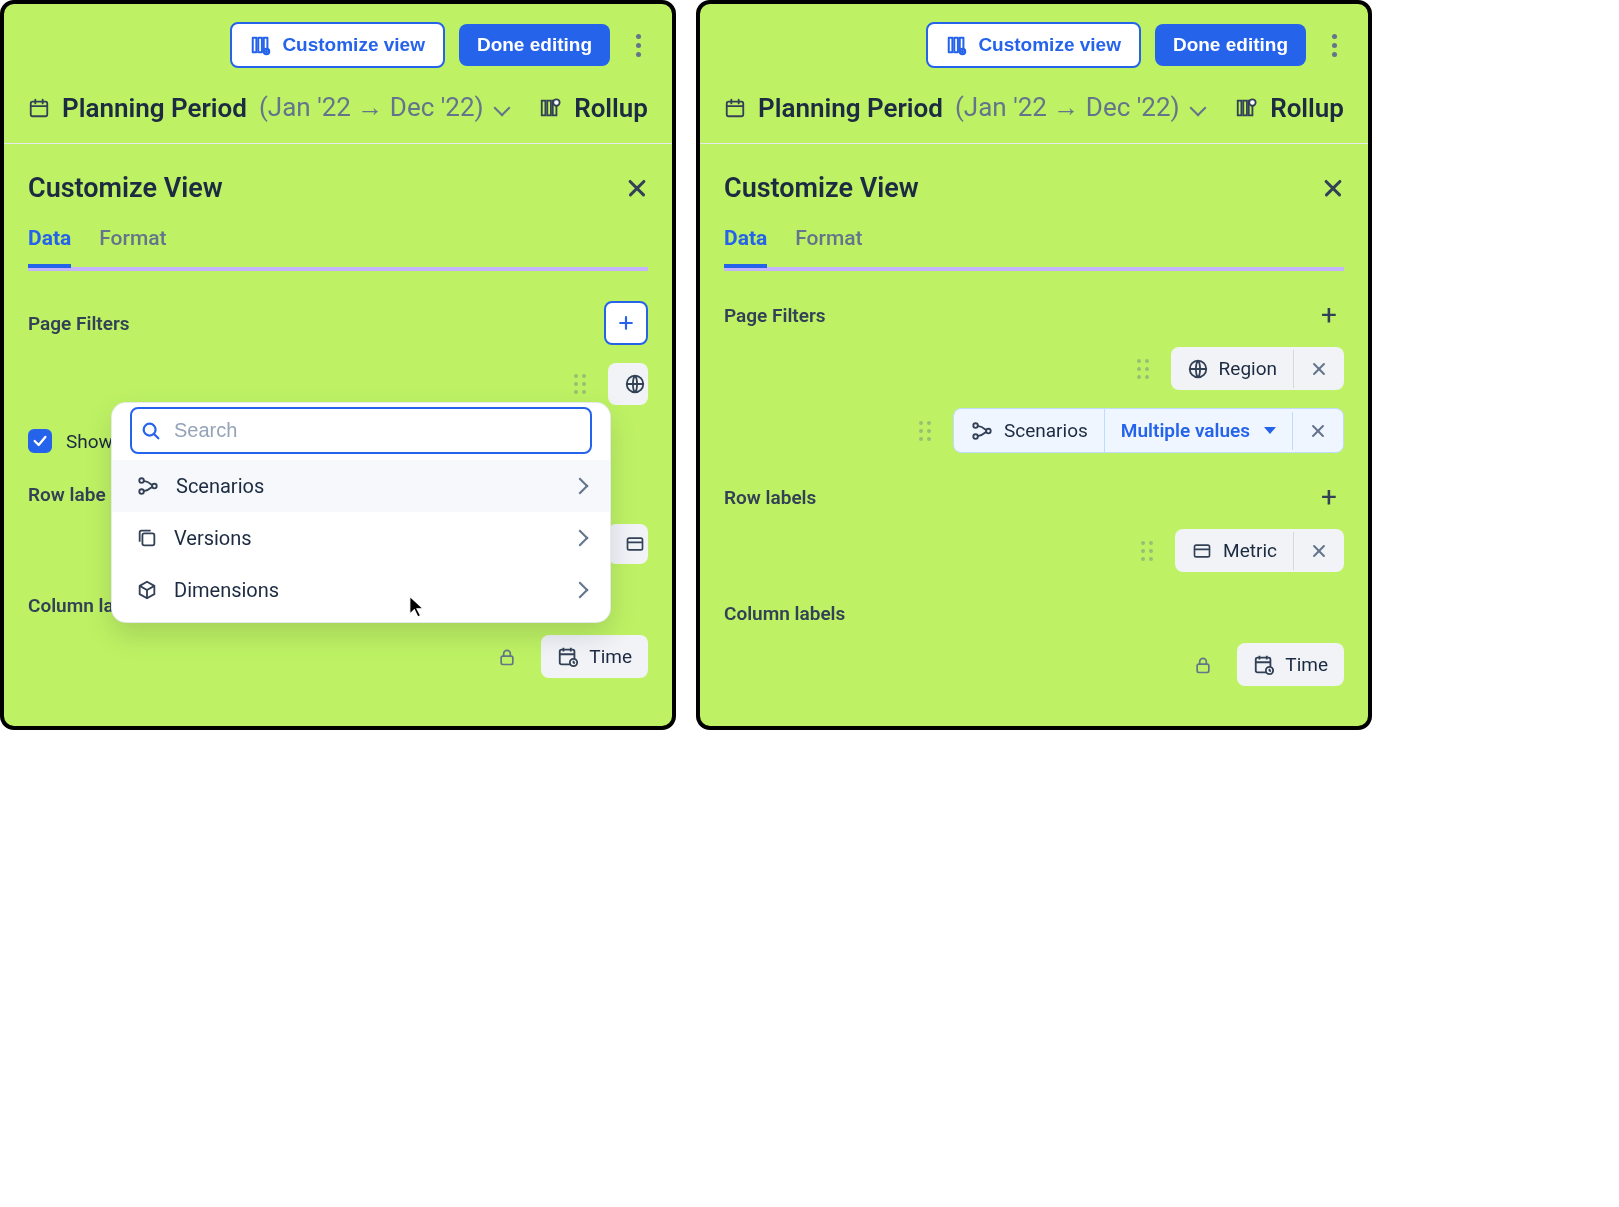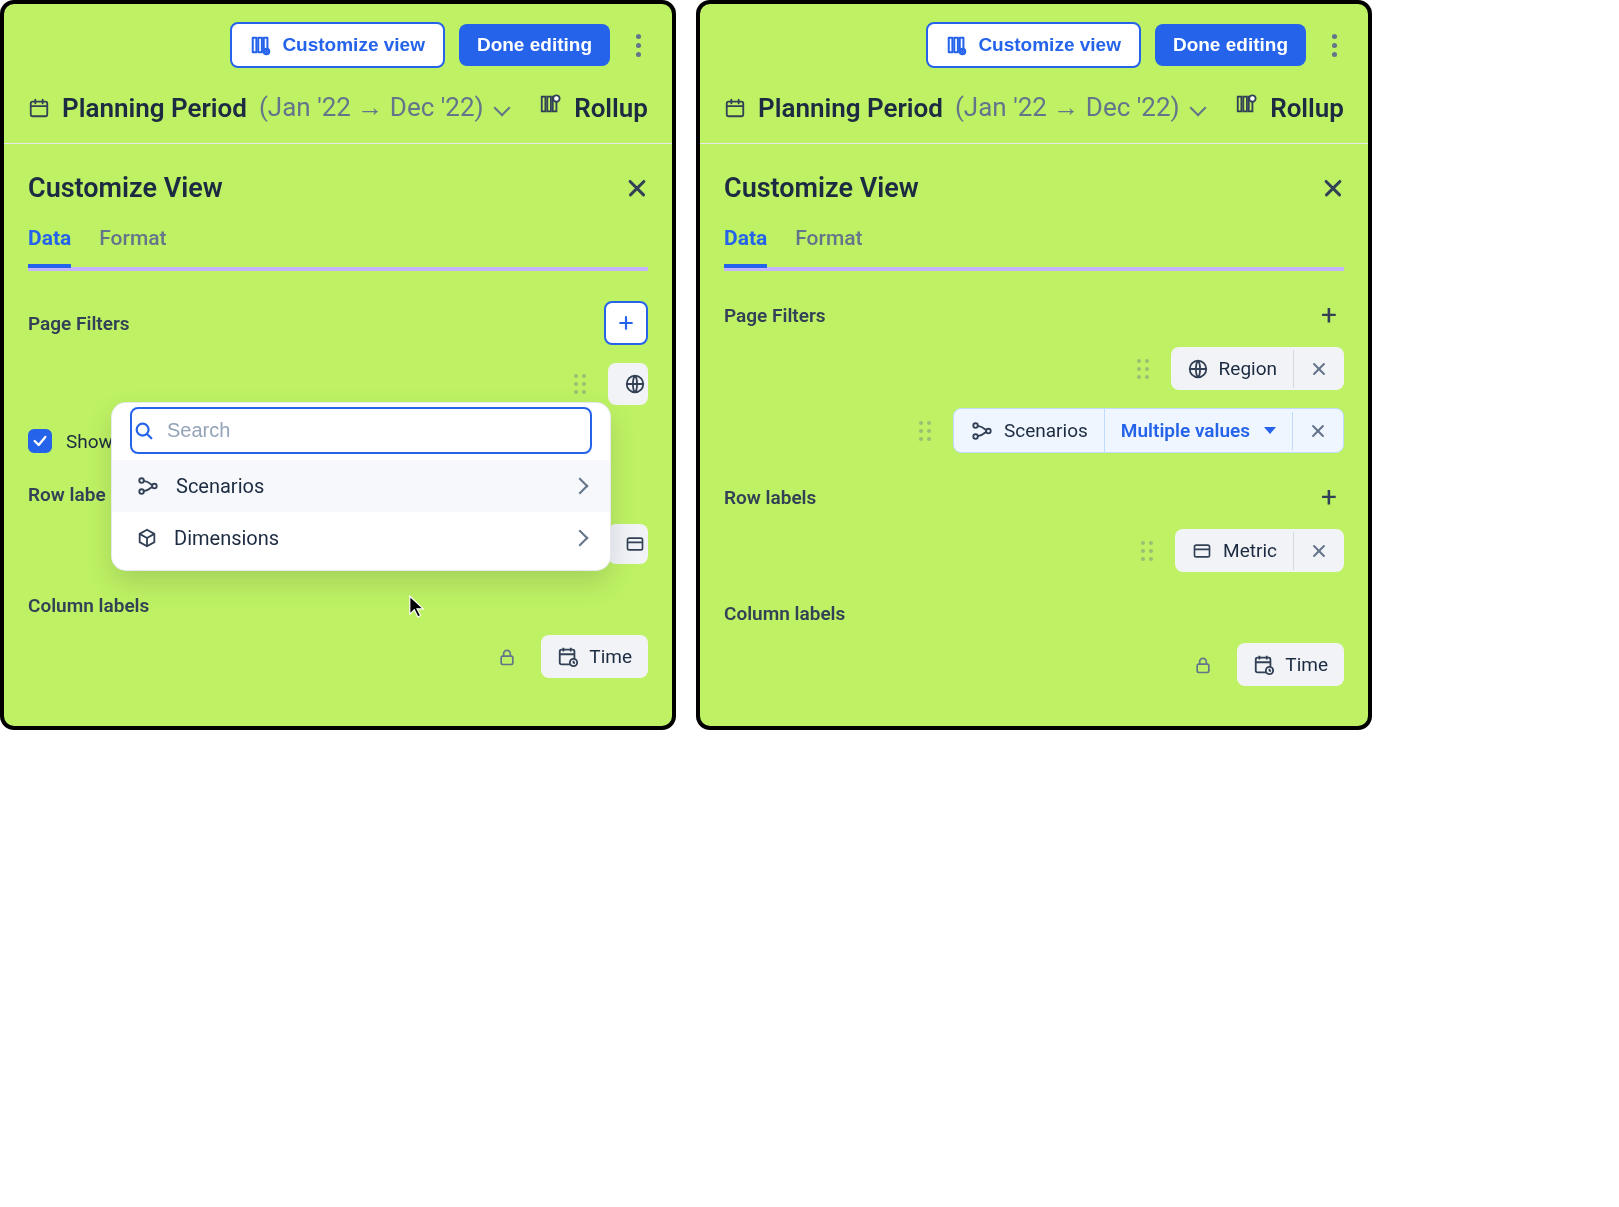--- a/index.html
+++ b/index.html
@@ -73,21 +73,21 @@
   }
   .planning {
     display: flex;
     align-items: center;
     gap: 12px;
   }
   .planning .label { font-weight: 600; }
   .planning .range { color: #64748b; }
   .rollup {
     display: flex;
-    align-items: flex-start;
+    align-items: center;
     gap: 12px;
     font-weight: 600;
   }
   .divider {
     border-bottom: 1px solid #e5e9ef;
   }
   
   .panel { padding: 28px 24px 0 24px; }
   .panel-head {
     display: flex;
@@ -283,21 +283,21 @@
   }
   .pop-search {
     margin: 4px 18px 6px 18px;
   }
   .searchbox {
     display: flex;
     align-items: center;
     gap: 12px;
     border: 2px solid #2563eb;
     border-radius: 8px;
-    padding: 10px 1px;
+    padding: 10px 8px;
   }
   .searchbox input {
     border: none;
     outline: none;
     font-size: 20px;
     flex: 1;
     color: #1c2b41;
     background: transparent;
   }
   .searchbox input::placeholder { color: #94a3b8; }
@@ -523,20 +523,32 @@
                 <path d="M7.3 6.5 C12 7 14 9 16.6 11.2 M7.3 17.5 C12 17 14 15 16.6 12.8"></path>
               </svg>
           </span>
           <span>Scenarios</span>
         </div>
         <span class="chev"></span>
       </div>
       <div class="pop-item">
         <div class="left">
           <span class="icon">
+            <svg width="22" height="22" viewBox="0 0 24 24" fill="none" stroke="currentColor" stroke-width="2">
+                <rect x="7" y="7" width="13" height="13" rx="2"></rect>
+                <path d="M4 16V6a2 2 0 0 1 2-2h10"></path>
+              </svg>
+          </span>
+          <span>Versions</span>
+        </div>
+        <span class="chev"></span>
+      </div>
+      <div class="pop-item">
+        <div class="left">
+          <span class="icon">
             <svg width="22" height="22" viewBox="0 0 24 24" fill="none" stroke="currentColor" stroke-width="2" stroke-linejoin="round">
                 <path d="M12 3l8 4.5v9L12 21l-8-4.5v-9L12 3z"></path>
                 <path d="M4 7.5l8 4.5 8-4.5M12 12v9"></path>
               </svg>
           </span>
           <span>Dimensions</span>
         </div>
         <span class="chev"></span>
       </div>
     </div>

